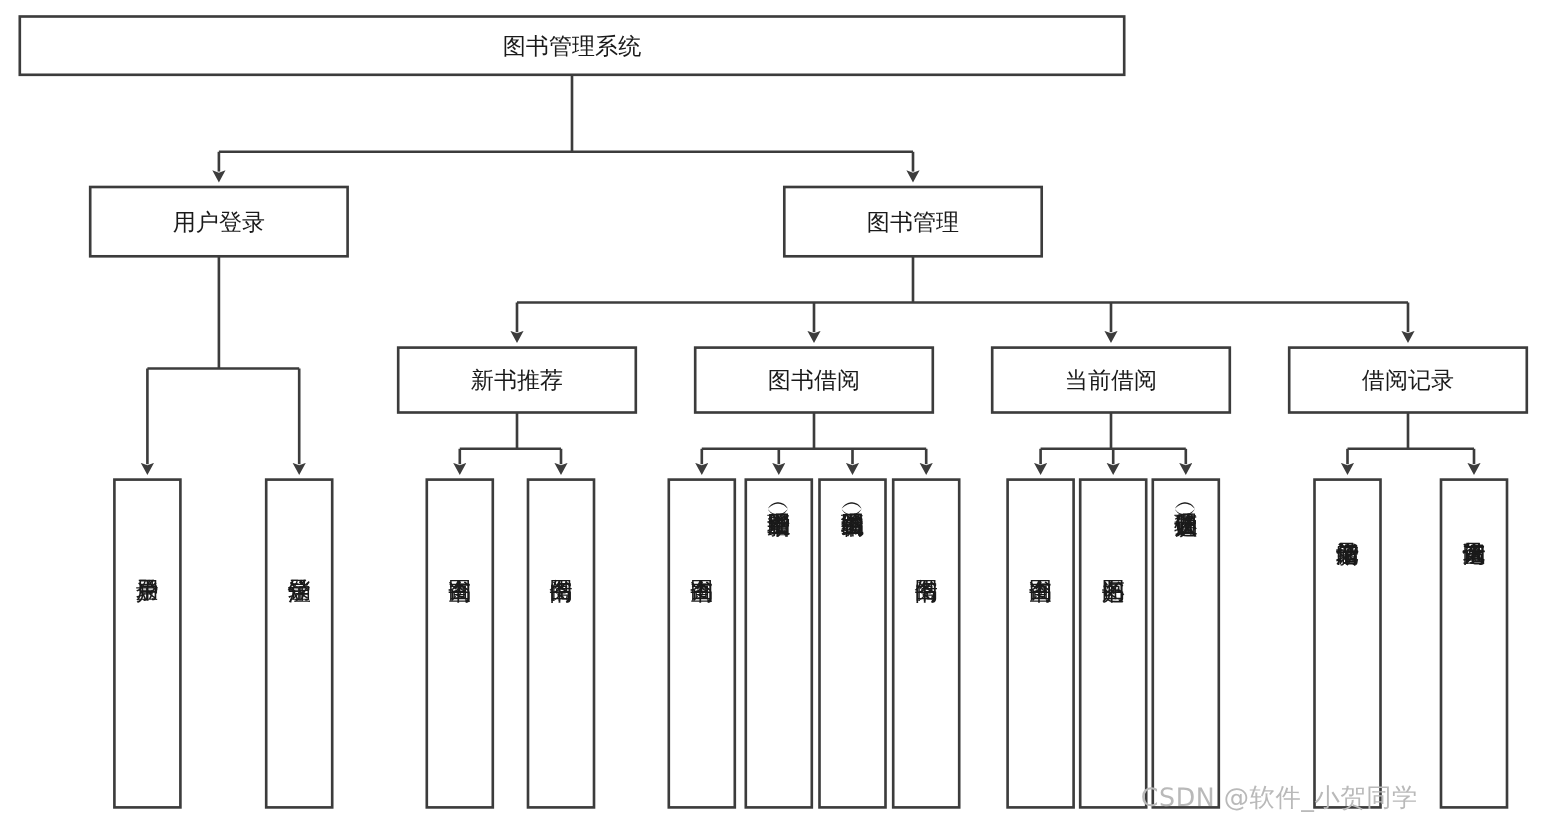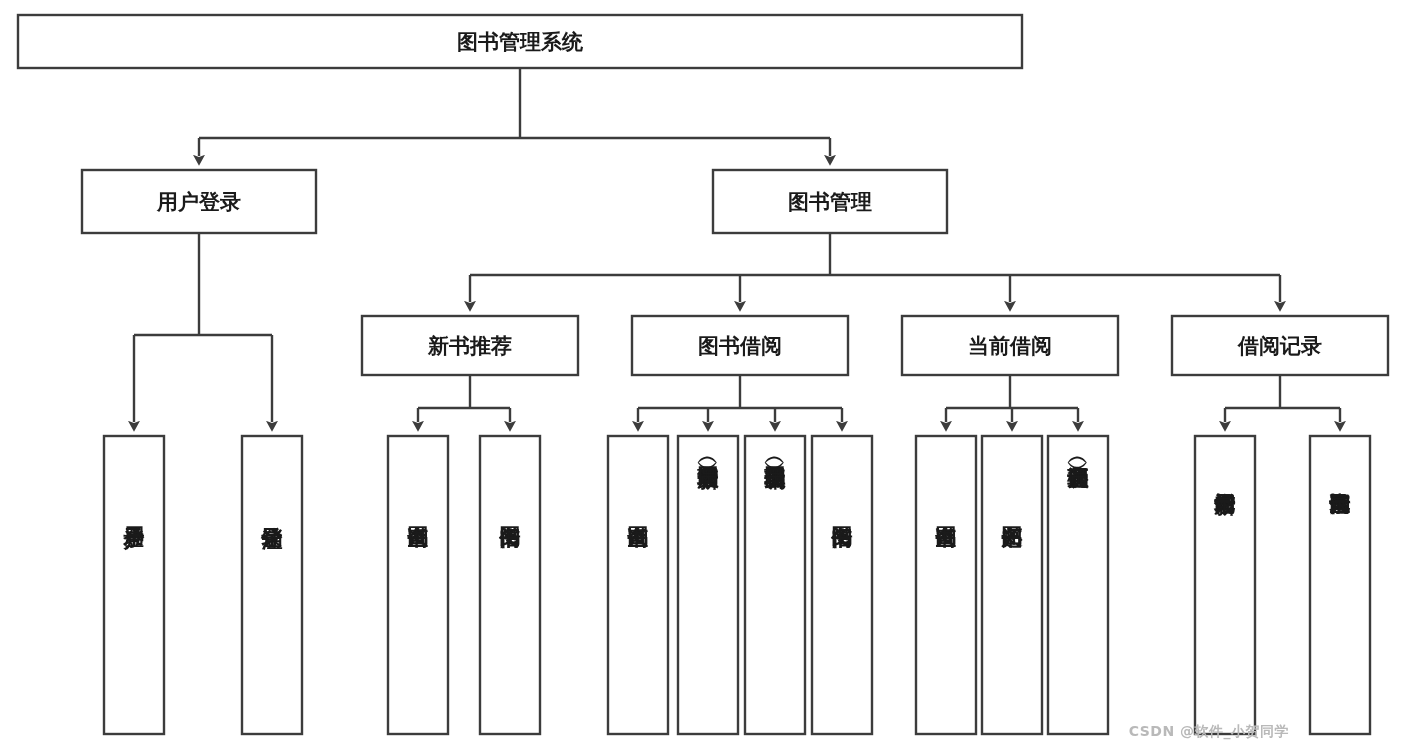--- a/index.html
+++ b/index.html
@@ -13,21 +13,20 @@
     position: relative;
     font-family: "DejaVu Sans", "Liberation Sans", sans-serif;
     overflow: hidden;
   }
   #diagram-root {
     position: absolute;
     left: 0;
     top: 0;
     width: 1297px;
     height: 747px;
-    font-weight: bold;
   }
   svg.tree {
     display: block;
     width: 1405px;
     height: 747px;
   }
   .node-rect {
     fill: #ffffff;
     stroke: #3c3c3c;
     stroke-width: 2.4;
@@ -55,21 +54,21 @@
   }
   .arrow-head {
     fill: #3c3c3c;
     stroke: none;
   }
   .watermark {
     position: absolute;
     right: 8px;
     bottom: 6px;
     font-family: "DejaVu Sans", "Liberation Sans", sans-serif;
-    font-size: 14px;
+    font-size: 23px;
     color: #b9b9b9;
     letter-spacing: 0.5px;
     white-space: nowrap;
     user-select: none;
   }
 </style>
 </head>
 <body>
 
 <div id="diagram-root">

